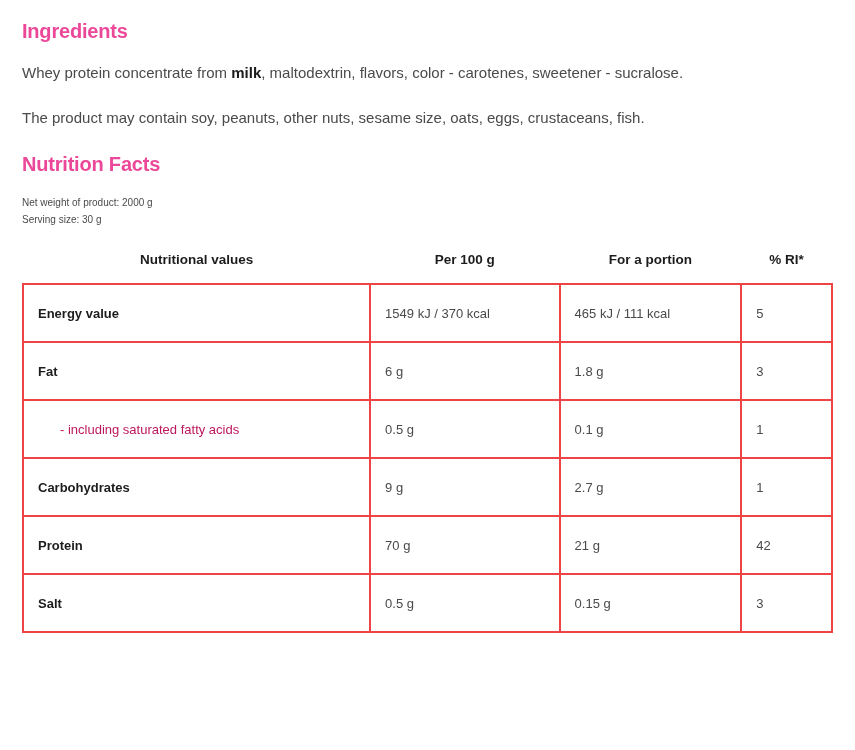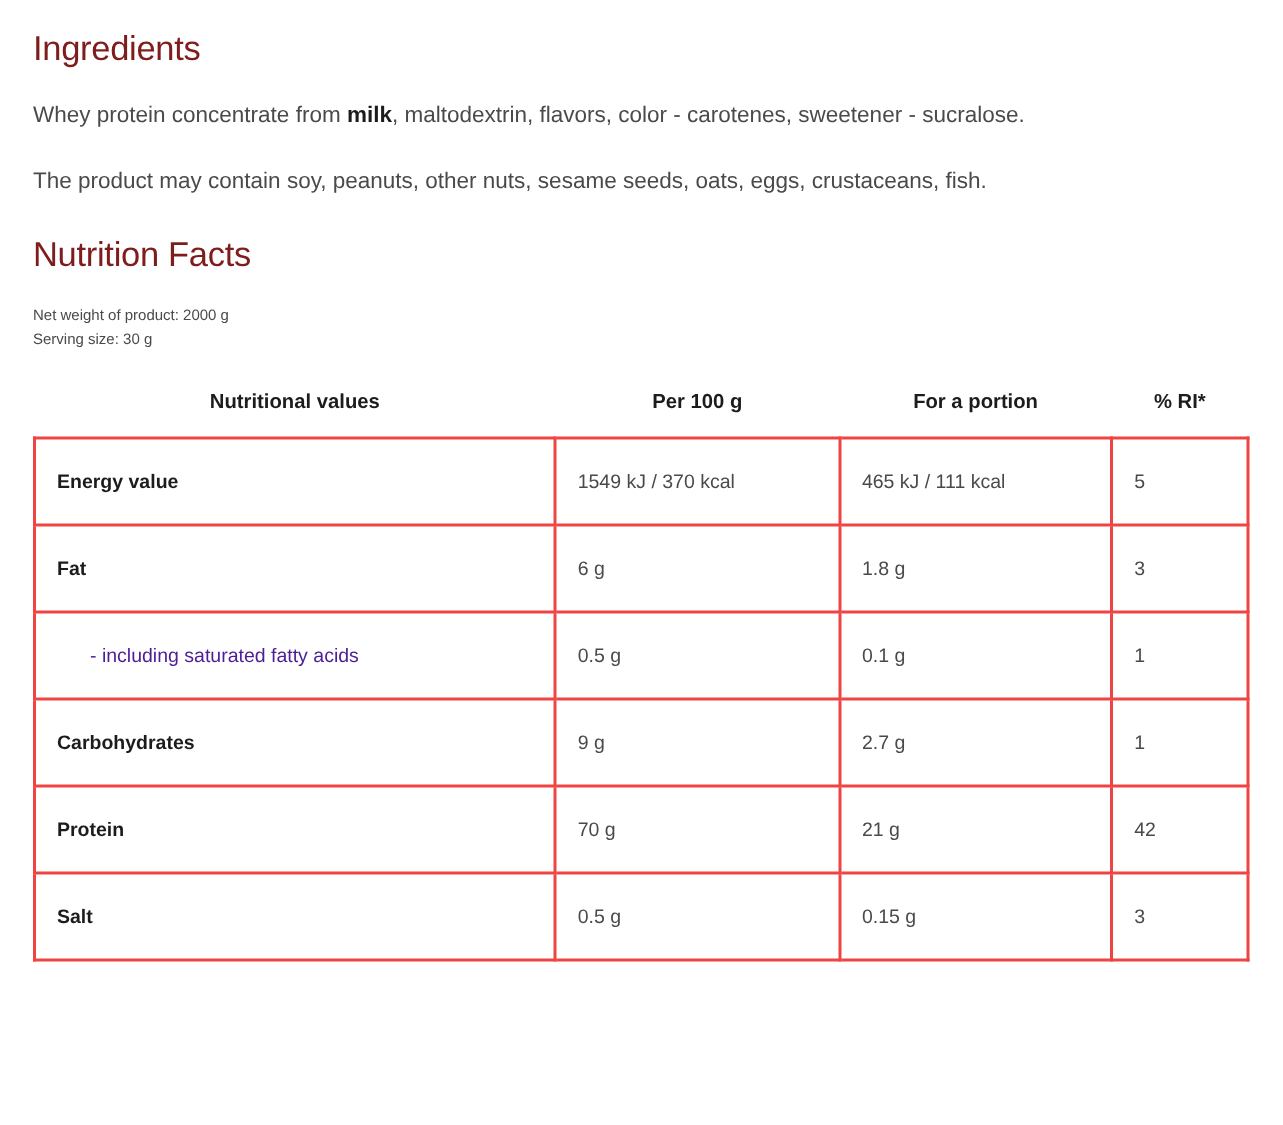--- a/index.html
+++ b/index.html
@@ -13,24 +13,24 @@
     font-family: "Liberation Sans", sans-serif;
     color: #3f3f3f;
     overflow: hidden;
   }
   .page {
     padding: 10px 22px 0 22px;
     box-sizing: border-box;
     width: 855px;
   }
   h2.section-title {
-    font-size: 23px;
+    font-size: 20px;
     line-height: 1.3;
-    font-weight: 400;
-    color: #7f1d1d;
+    font-weight: 700;
+    color: #ec4899;
     margin: 8px 0 18px 0;
     letter-spacing: -0.2px;
   }
   .para {
     font-size: 15px;
     line-height: 1.5;
     color: #4a4a4a;
     margin: 0 0 22px 0;
   }
   .para strong {
@@ -67,39 +67,39 @@
     color: #4a4a4a;
     vertical-align: middle;
     height: 20px;
   }
   table.nutrition td.label {
     font-weight: 700;
     color: #1c1c1c;
   }
   table.nutrition td.label.sub {
     font-weight: 400;
-    color: #4c1d95;
+    color: #be185d;
     padding-left: 36px;
   }
   col.c1 { width: 348px; }
   col.c2 { width: 190px; }
   col.c3 { width: 182px; }
   col.c4 { width: 91px; }
 </style>
 </head>
 <body>
 
 <div class="page">
 
   <h2 class="section-title">Ingredients</h2>
 
   <p class="para"><span>Whey protein concentrate from </span><strong>milk</strong><span>, maltodextrin, flavors, color - carotenes, sweetener - sucralose.</span></p>
 
 
-  <p class="para">The product may contain soy, peanuts, other nuts, sesame seeds, oats, eggs, crustaceans, fish.</p>
+  <p class="para">The product may contain soy, peanuts, other nuts, sesame size, oats, eggs, crustaceans, fish.</p>
 
   <h2 class="section-title nutrition-title">Nutrition Facts</h2>
 
   <div class="meta-line">Net weight of product: 2000 g</div>
   <div class="meta-line">Serving size: 30 g</div>
 
   <table class="nutrition">
     <colgroup>
       <col class="c1">
         <col class="c2">

